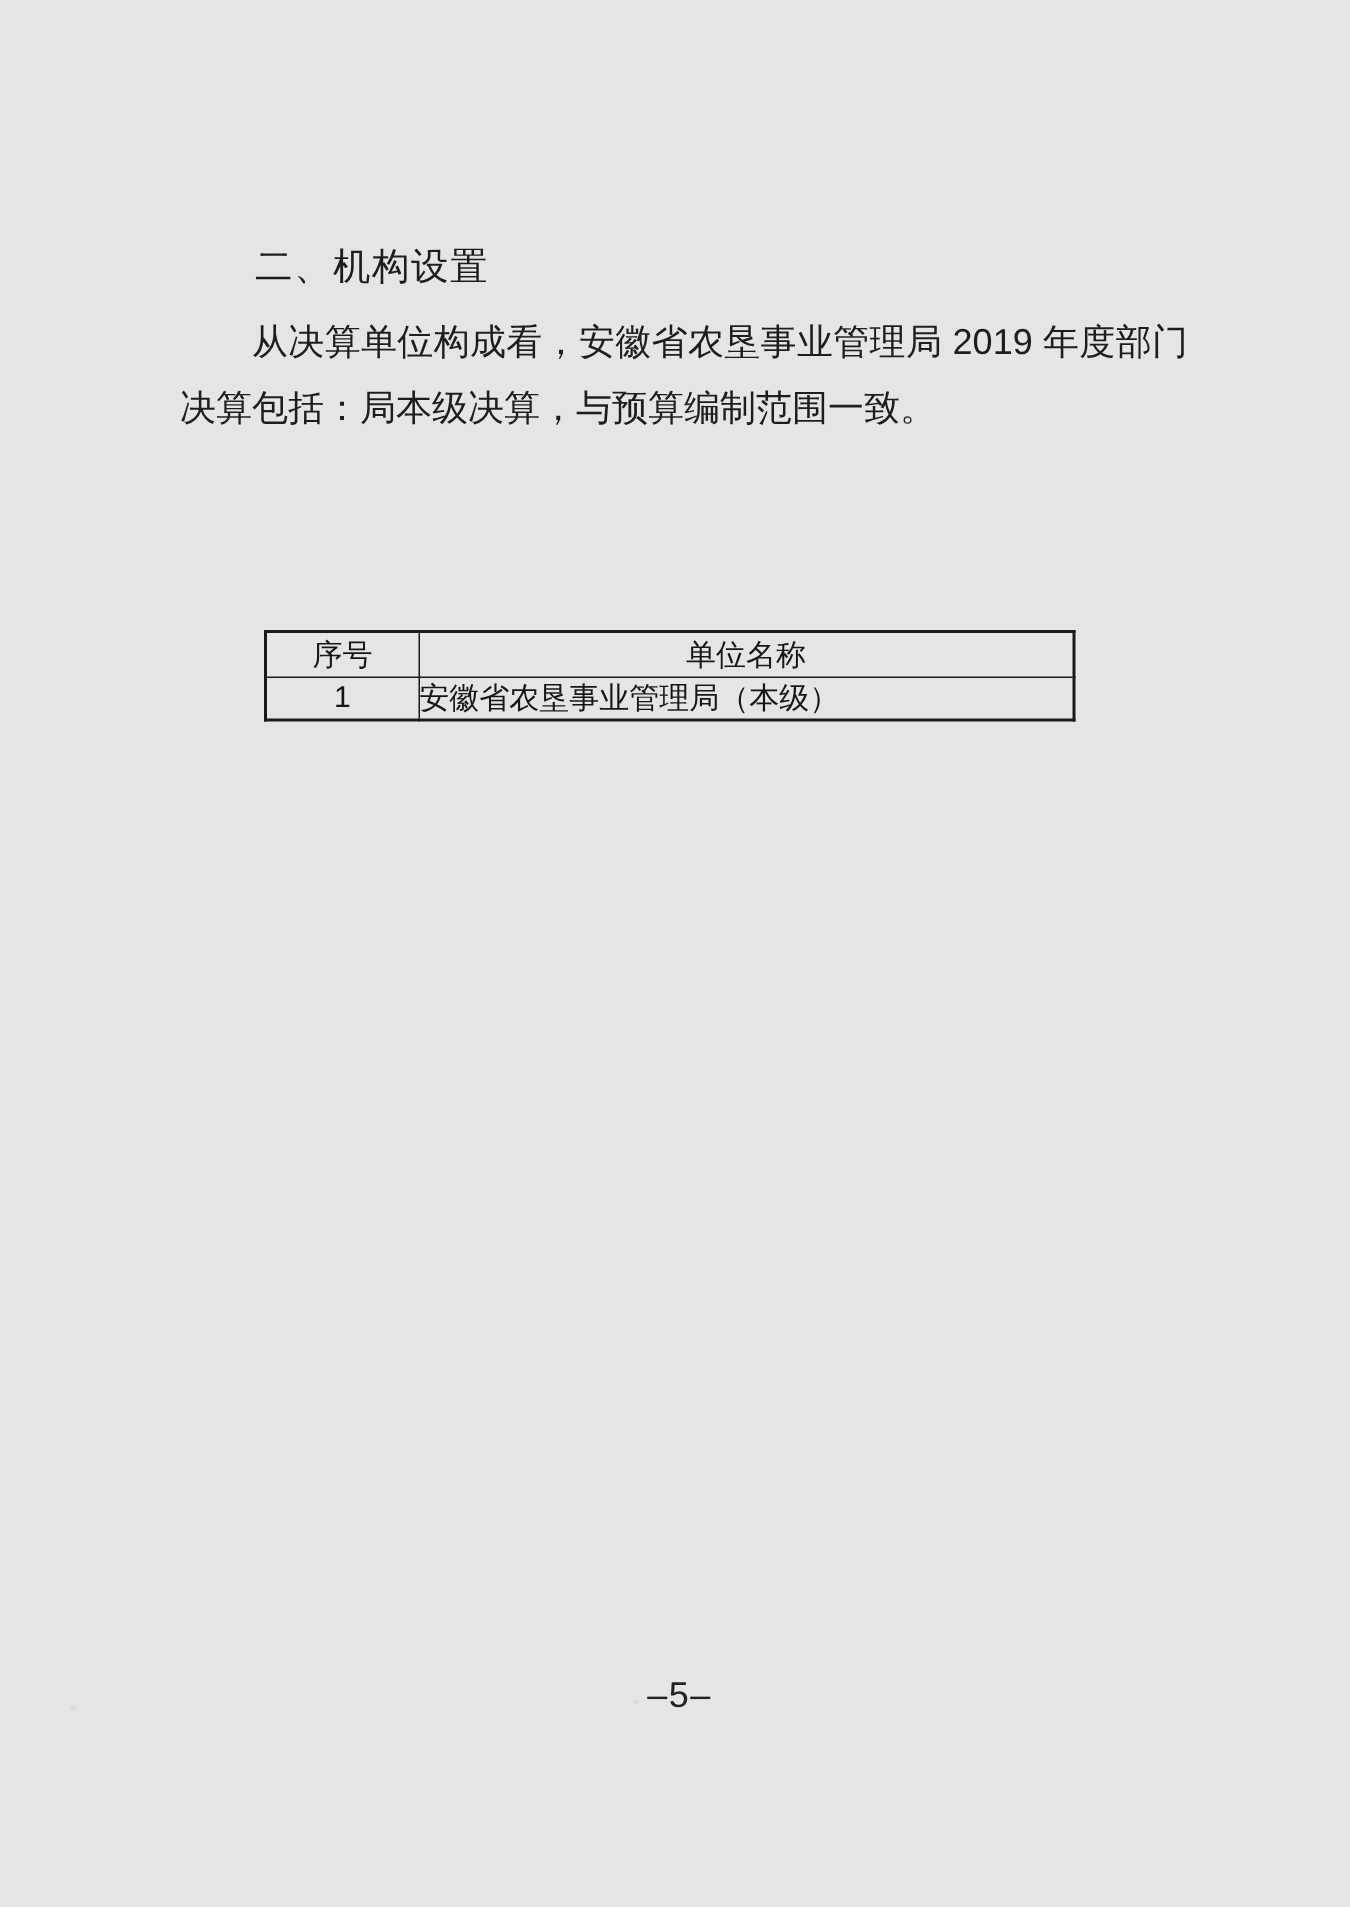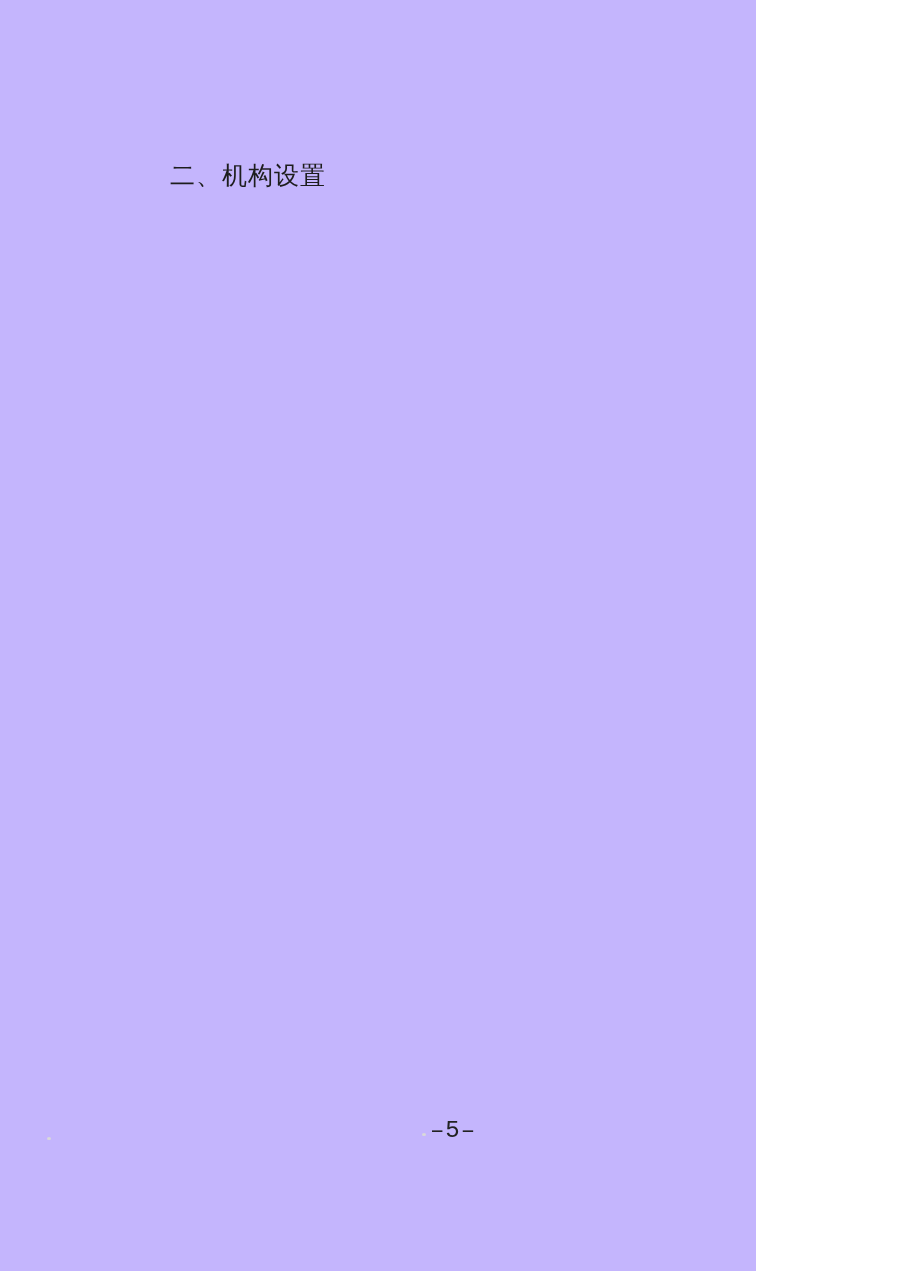--- a/index.html
+++ b/index.html
@@ -2,25 +2,25 @@
 <html><head>
 <meta charset="utf-8">
 <style>
   html, body {
     margin: 0;
     padding: 0;
     background: #ffffff;
   }
   .page {
     position: relative;
-    width: 756px;
+    width: 900px;
     height: 1271px;
-    background: #c4b5fd;
+    background: #e5e5e5;
     overflow: hidden;
-    font-family: Liberation Mono, monospace;
+    font-family: Liberation Sans, sans-serif;
     color: #1d1d1d;
   }
   .heading {
     position: absolute;
     left: 170px;
     top: 163px;
     font-size: 25px;
     line-height: 30px;
     font-weight: 500;
     letter-spacing: 1px;
@@ -84,21 +84,43 @@
   .speckle-a { left: 422px; top: 1133px; width: 4px; height: 3px; }
   .speckle-b { left: 47px;  top: 1137px; width: 4px; height: 3px; }
 </style>
 </head>
 <body>
 
 <div class="page">
 
   <div class="heading">二、机构设置</div>
 
+  <div class="para para-1">
+    <div class="line indent fill">从决算单位构成看，安徽省农垦事业管理局 2019 年度部门</div>
+    <div class="line">决算包括：局本级决算，与预算编制范围一致。</div>
+  </div>
 
 
+  <table class="unit-table">
+    <colgroup>
+      <col class="col-seq">
+      <col>
+    </colgroup>
+    <thead>
+      <tr>
+        <th>序号</th>
+        <th>单位名称</th>
+      </tr>
+    </thead>
+    <tbody>
+      <tr>
+        <td class="cell-seq">1</td>
+        <td class="cell-name">安徽省农垦事业管理局（本级）</td>
+      </tr>
+    </tbody>
+  </table>
 
   <div class="page-number">–5–</div>
 
   <div class="speckle speckle-a"></div>
   <div class="speckle speckle-b"></div>
 
 </div>
 
 </body></html>

